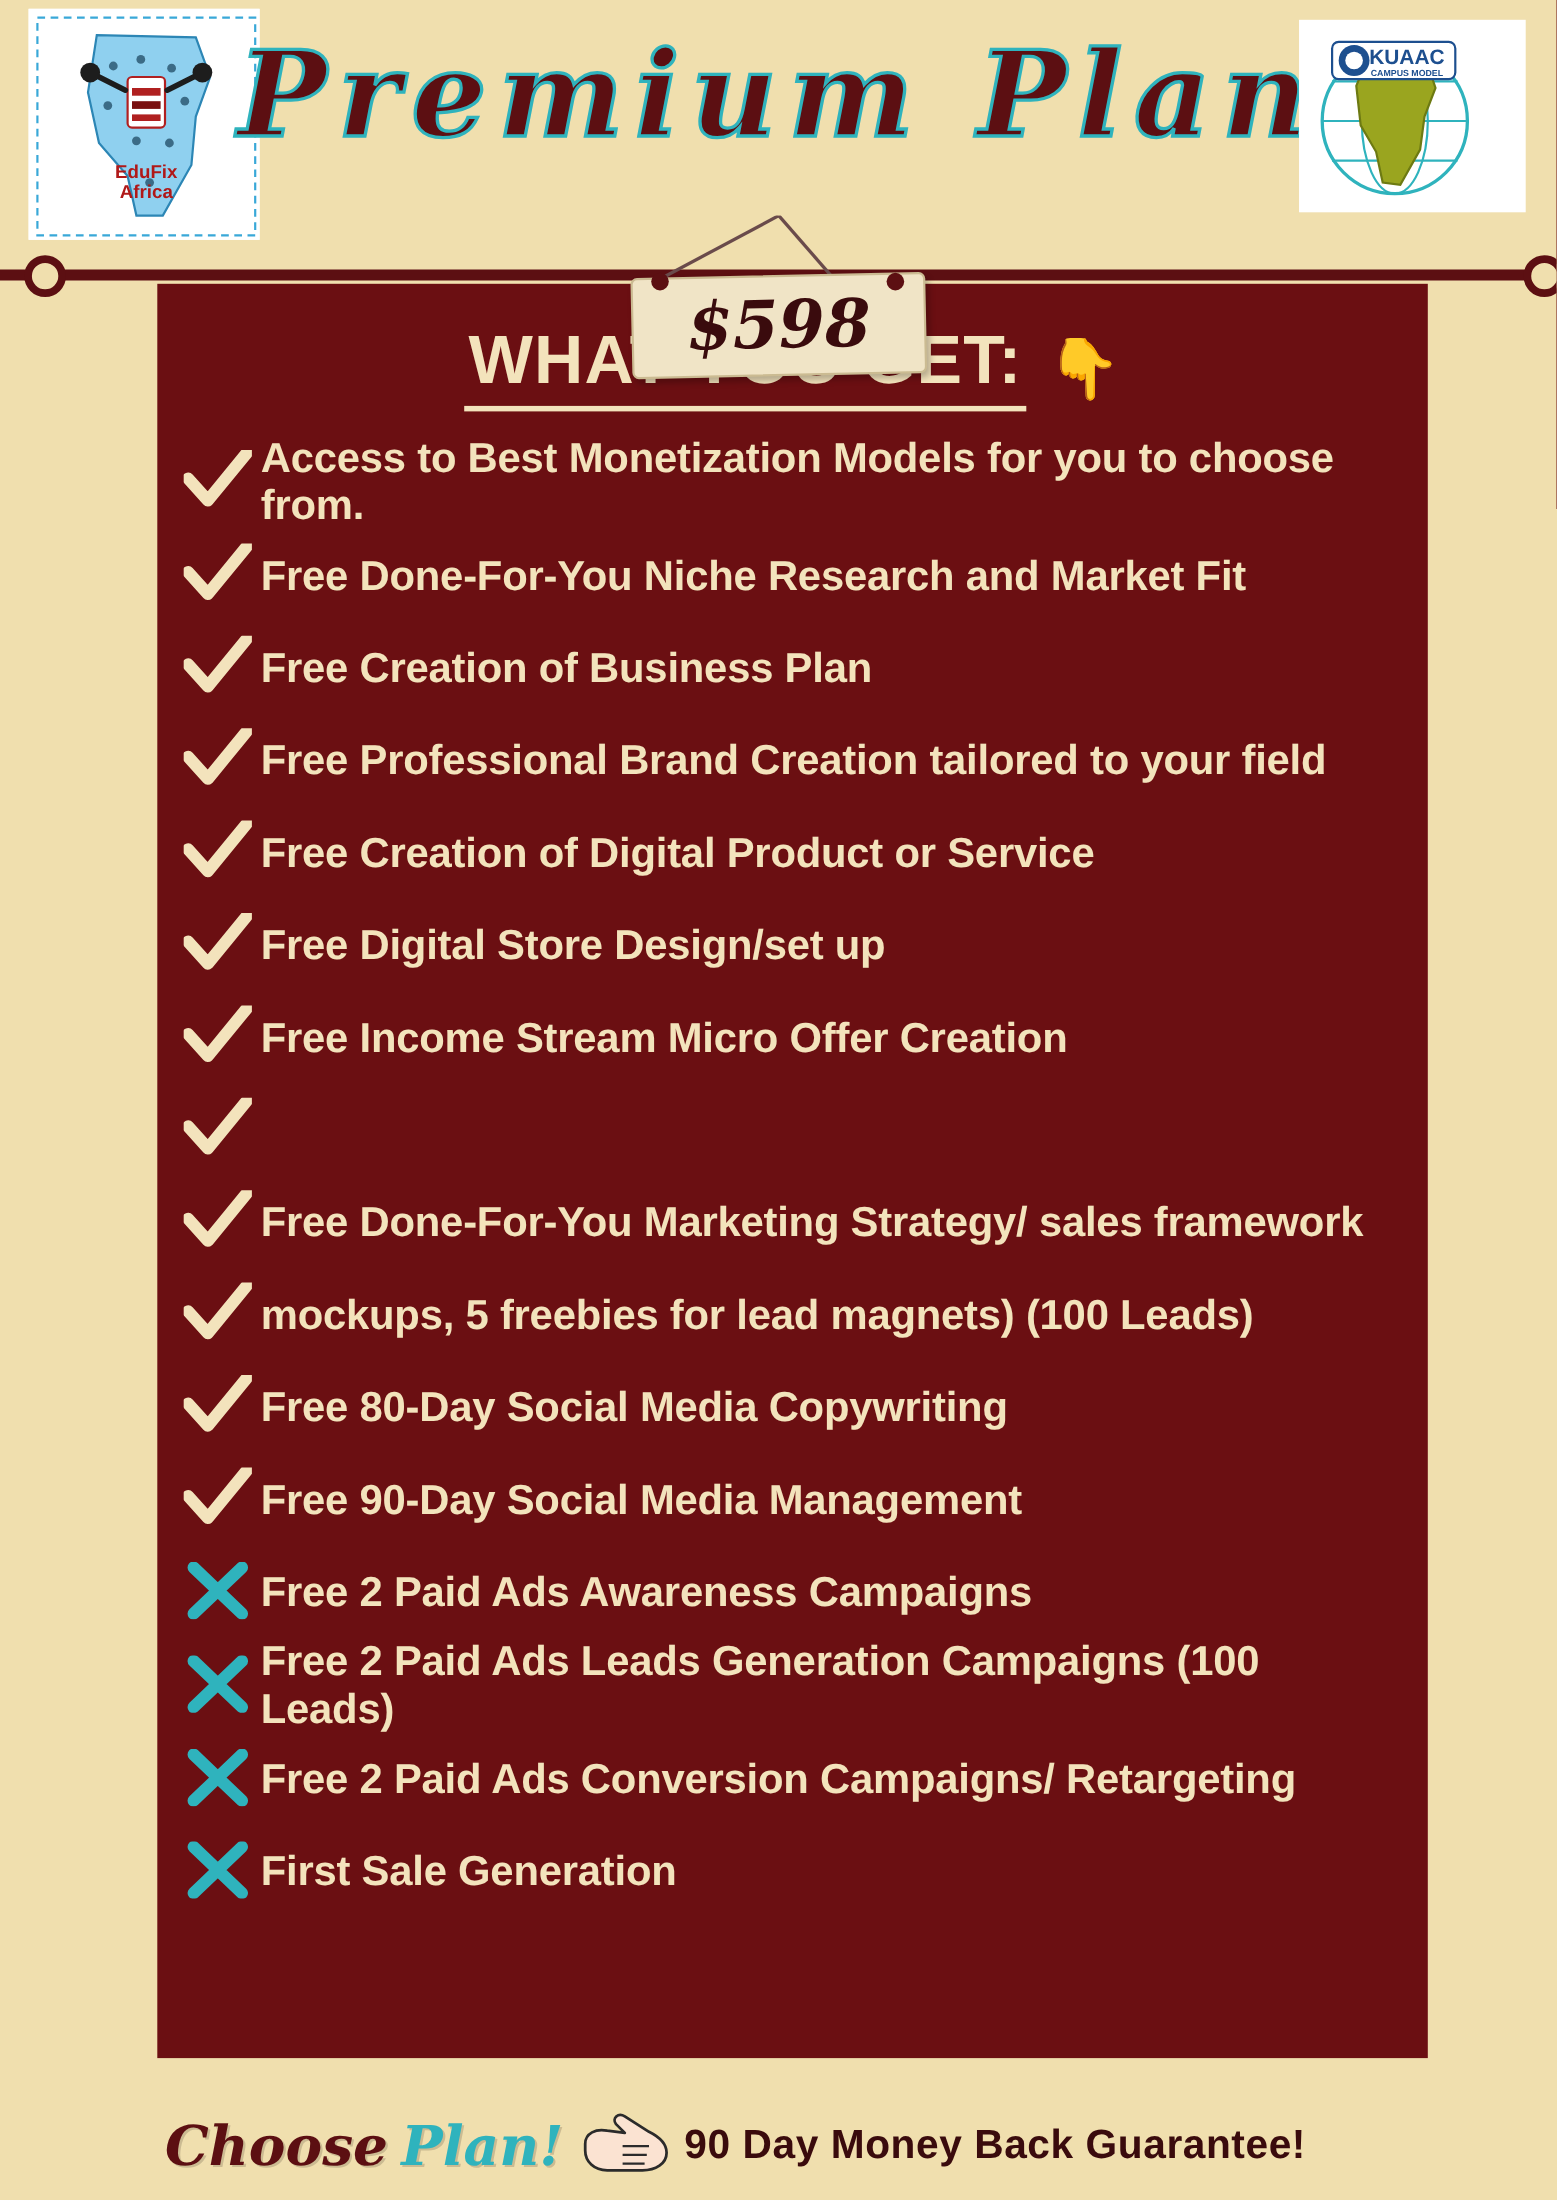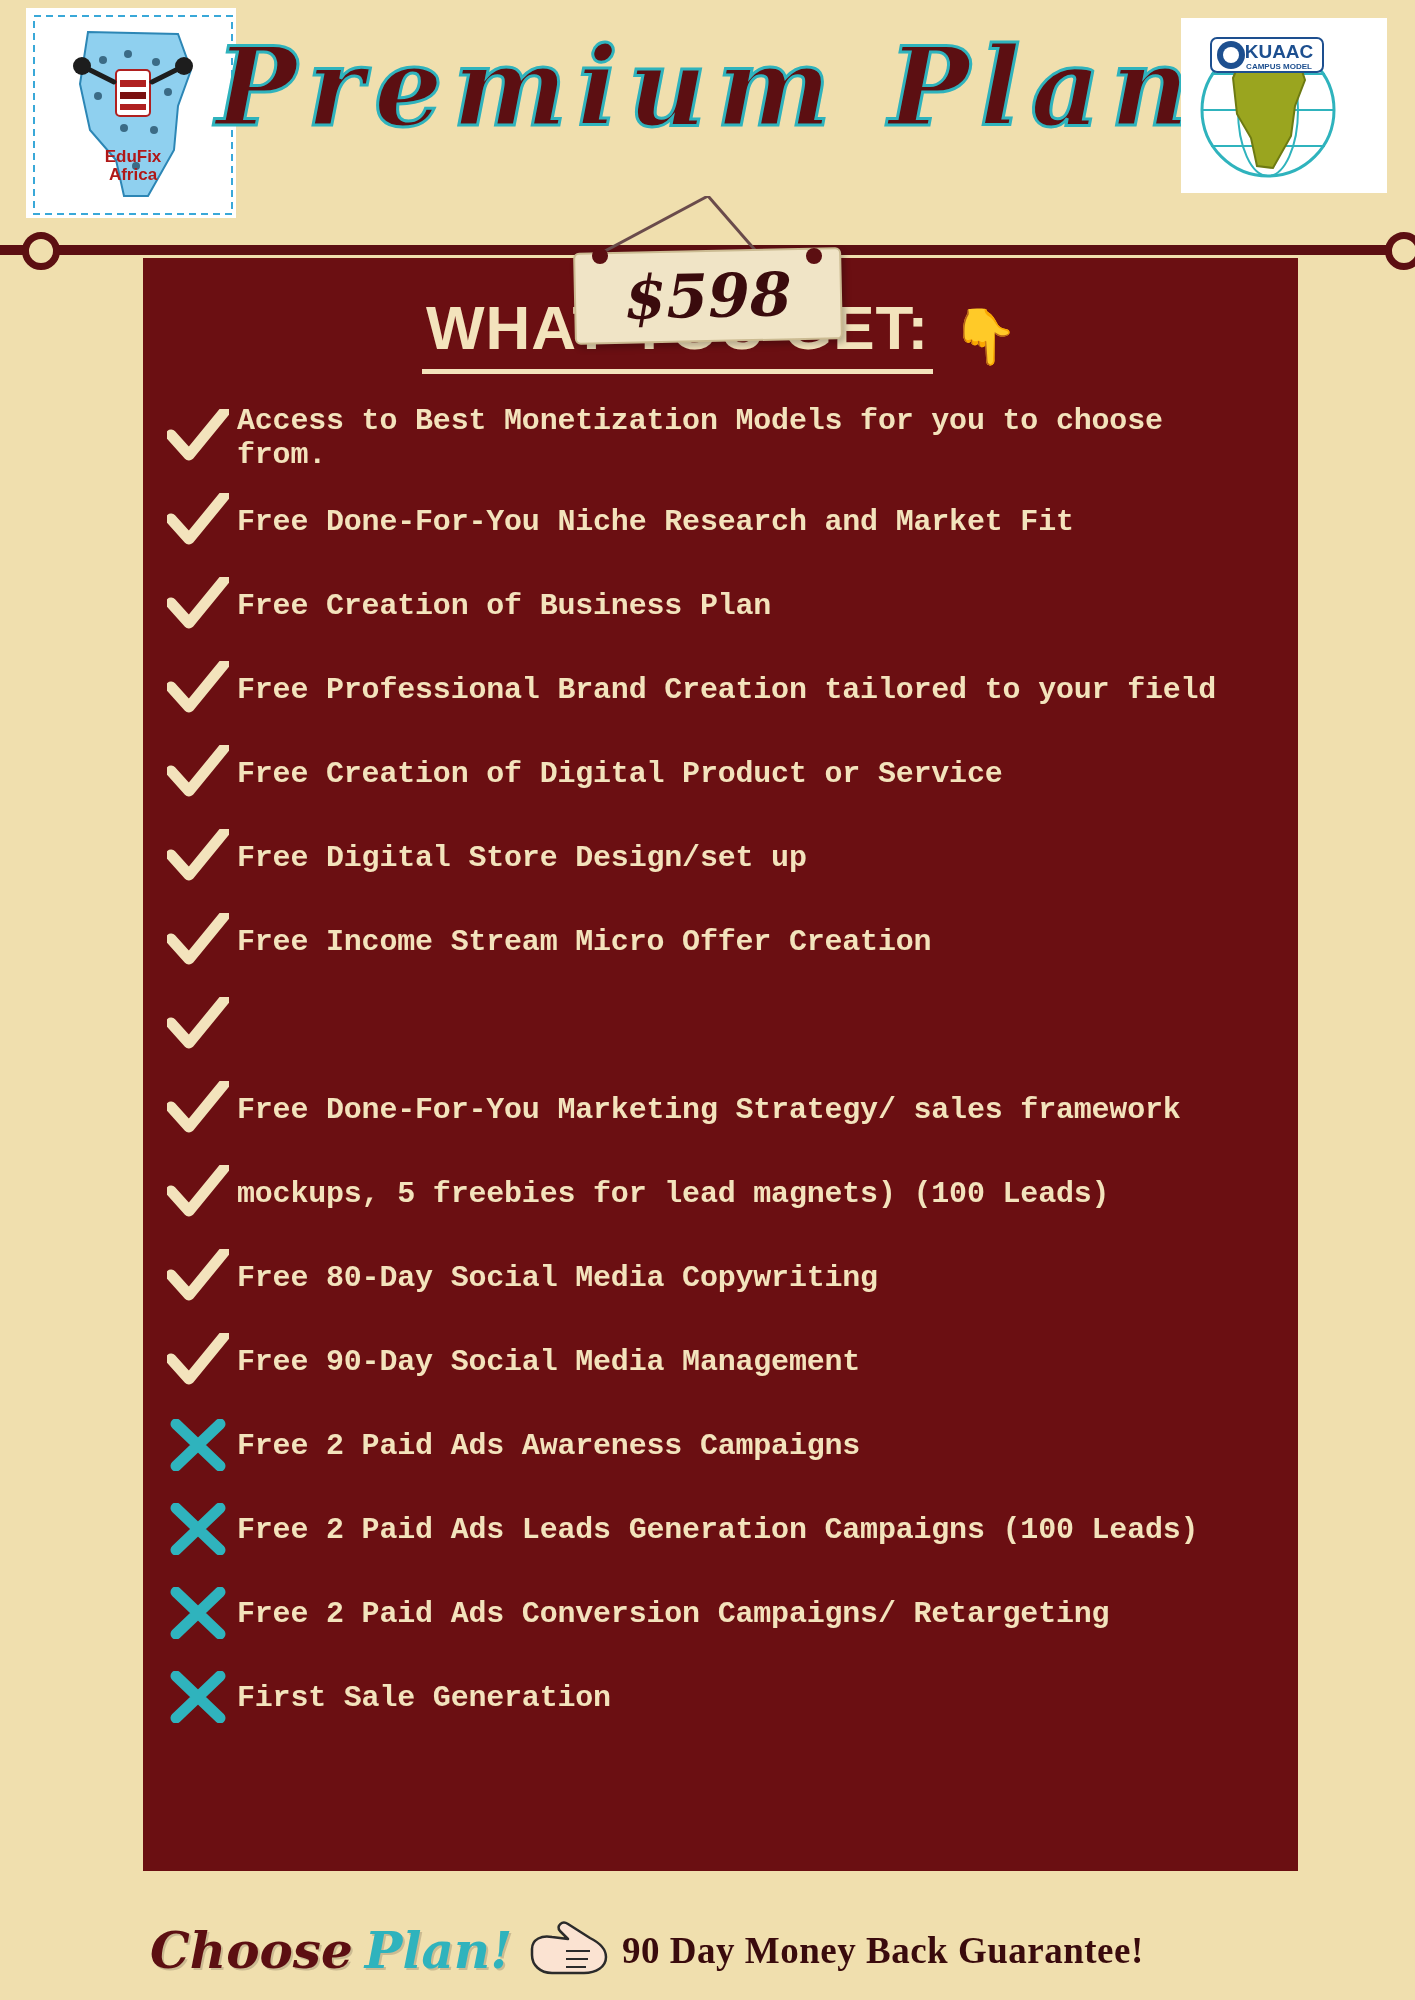--- a/index.html
+++ b/index.html
@@ -164,23 +164,23 @@
     padding-left: 6px;
   }
   .mark {
     flex: 0 0 auto;
     width: 78px;
     text-align: center;
     line-height: 1;
   }
   .mark svg { display: inline-block; }
   .feat-text {
-    font-family: Liberation Mono, monospace;
-    font-weight: bold;
-    font-size: 30px;
+    font-family: Liberation Sans, sans-serif;
+    font-weight: bold;
+    font-size: 38px;
     color: #f3e3bc;
     letter-spacing: -0.2px;
   }
 
   
   .footer {
     position: absolute;
     left: 0; right: 0;
     top: 1900px;
     height: 100px;
@@ -198,21 +198,21 @@
   }
   .choose .plan {
     color: #2fb3bd;
     margin-left: 12px;
   }
   .hand-point {
     margin: 0 10px 0 14px;
     display: inline-block;
   }
   .guarantee {
-    font-family: Liberation Serif, serif;
+    font-family: Liberation Sans, sans-serif;
     font-weight: bold;
     font-size: 37px;
     color: #3a0b0d;
     letter-spacing: 0.5px;
   }
 </style>
 </head>
 <body>
 
 <div class="header">

